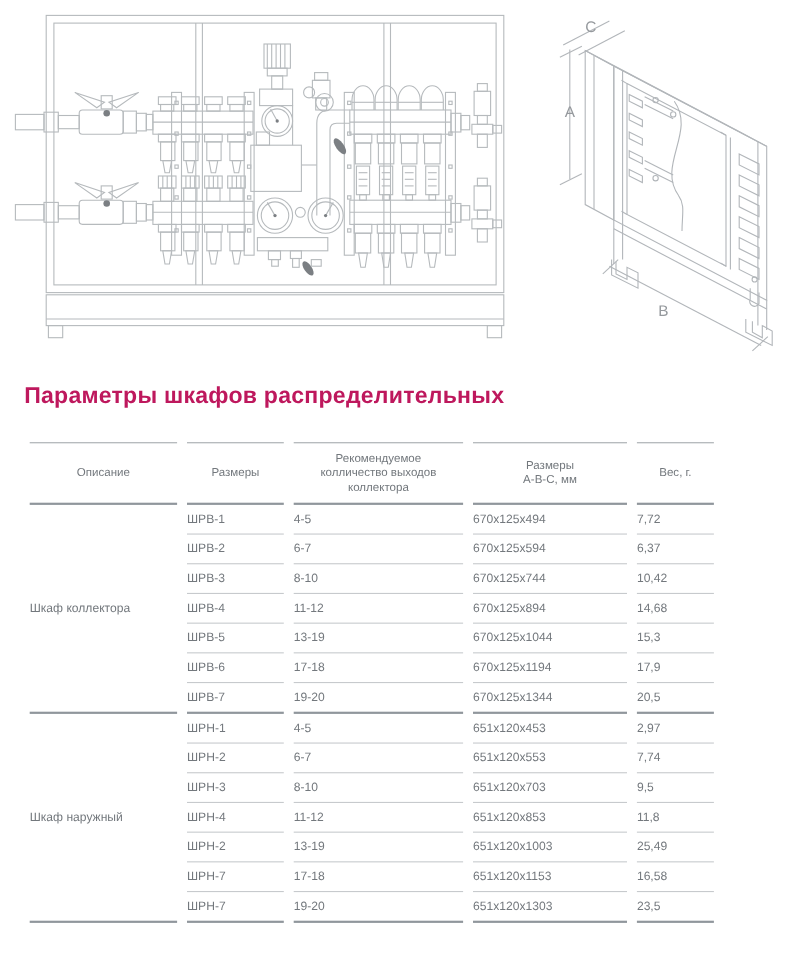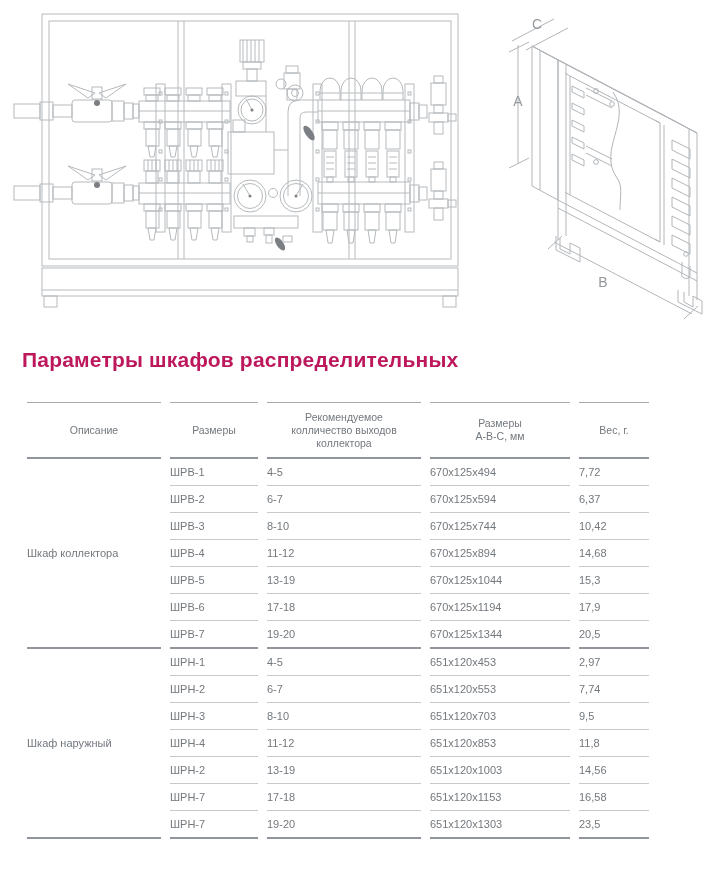--- a/index.html
+++ b/index.html
@@ -444,21 +444,21 @@
         <tr>
           <td class="row-sep">ШРН-4</td>
           <td class="row-sep">11-12</td>
           <td class="row-sep">651x120x853</td>
           <td class="row-sep">11,8</td>
         </tr>
         <tr>
           <td class="row-sep">ШРН-2</td>
           <td class="row-sep">13-19</td>
           <td class="row-sep">651x120x1003</td>
-          <td class="row-sep">14,56</td>
+          <td class="row-sep">25,49</td>
         </tr>
         <tr>
           <td class="row-sep">ШРН-7</td>
           <td class="row-sep">17-18</td>
           <td class="row-sep">651x120x1153</td>
           <td class="row-sep">16,58</td>
         </tr>
         <tr>
           <td class="sec-end">ШРН-7</td>
           <td class="sec-end">19-20</td>

